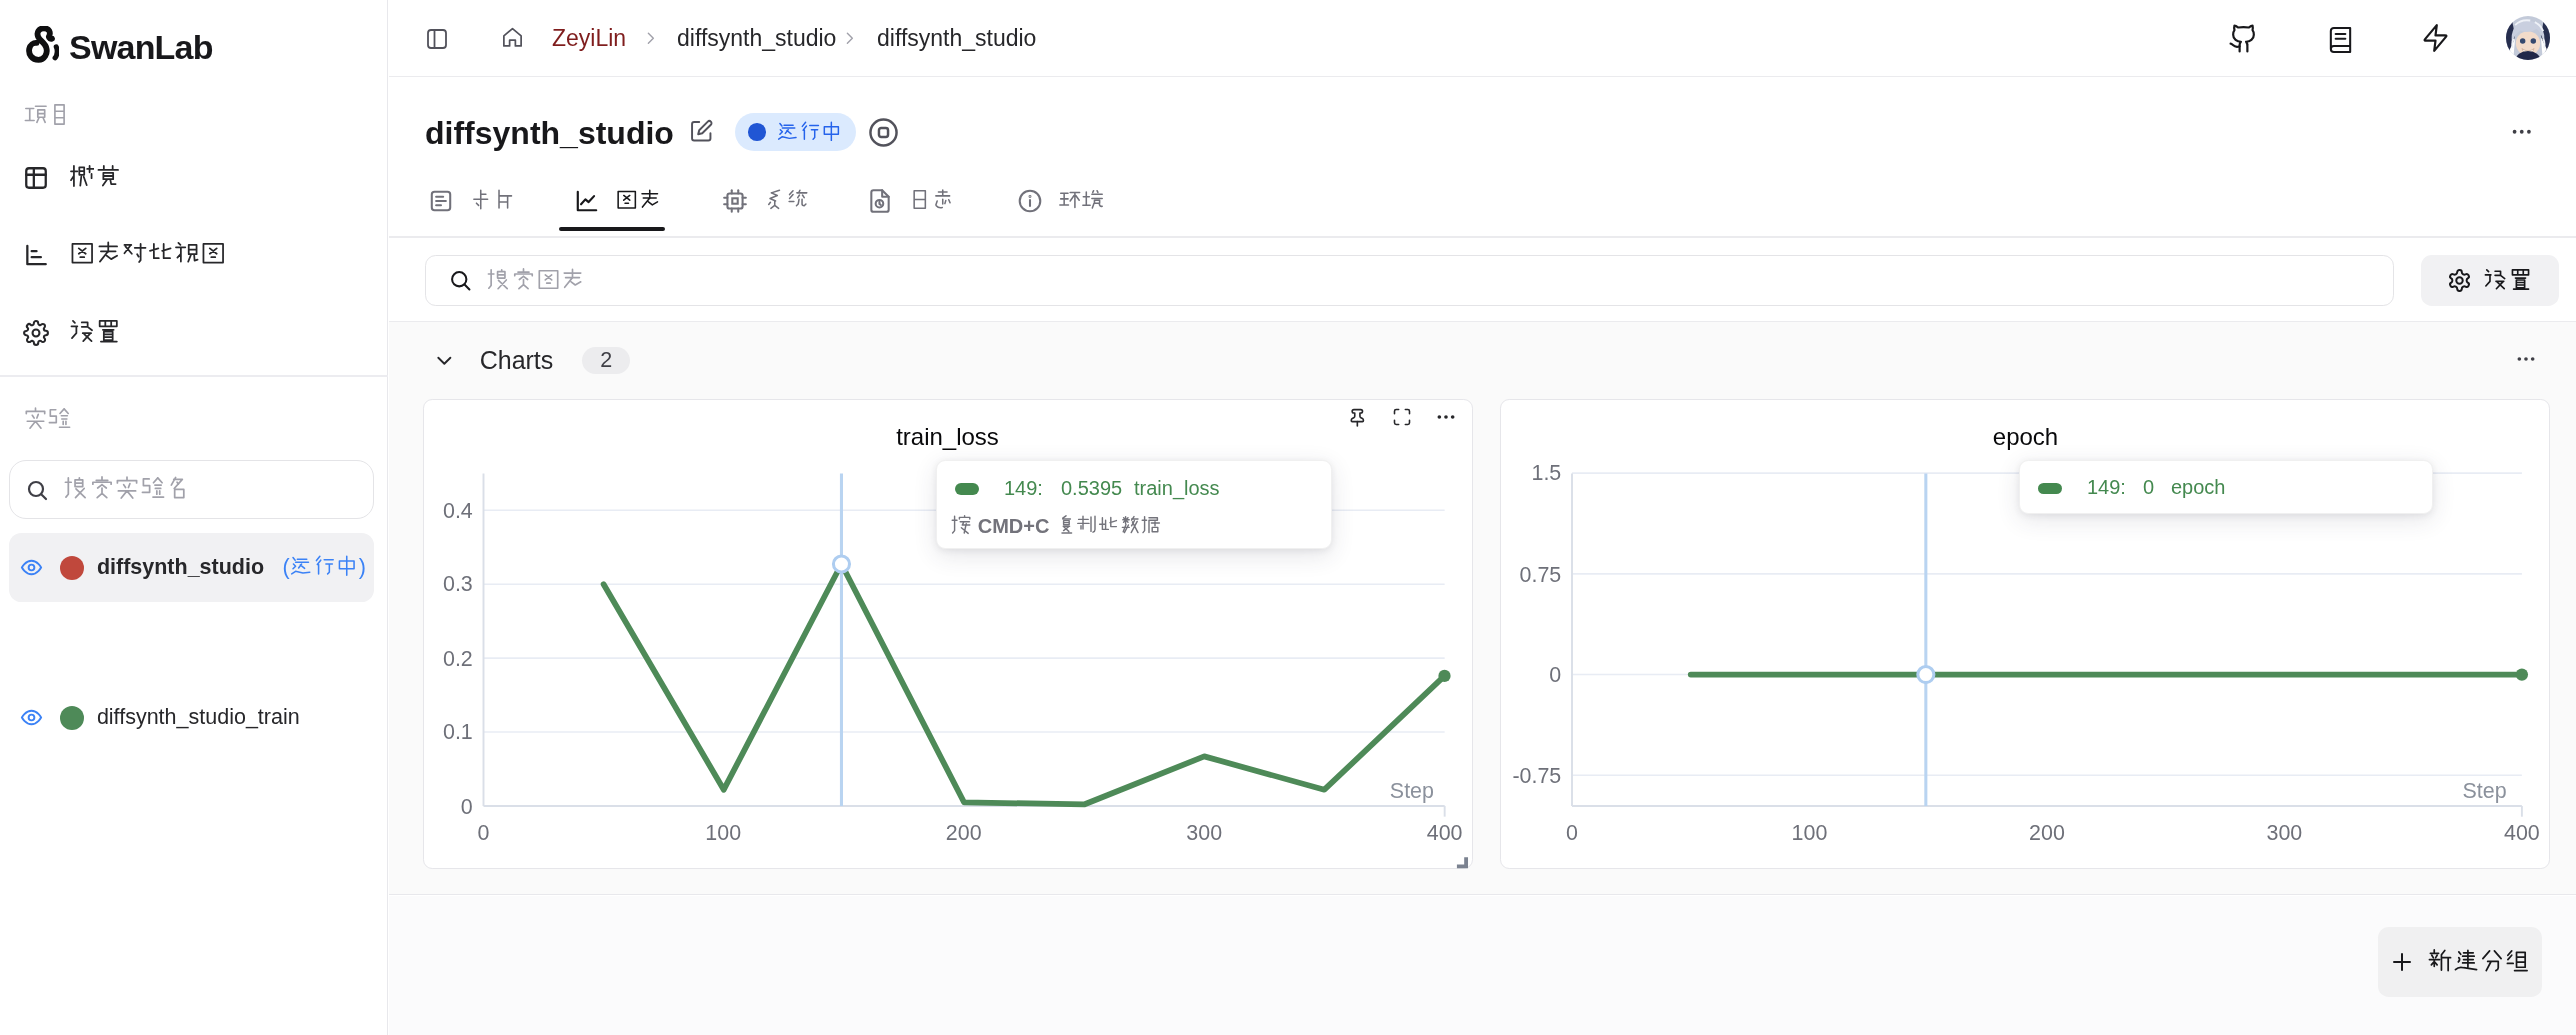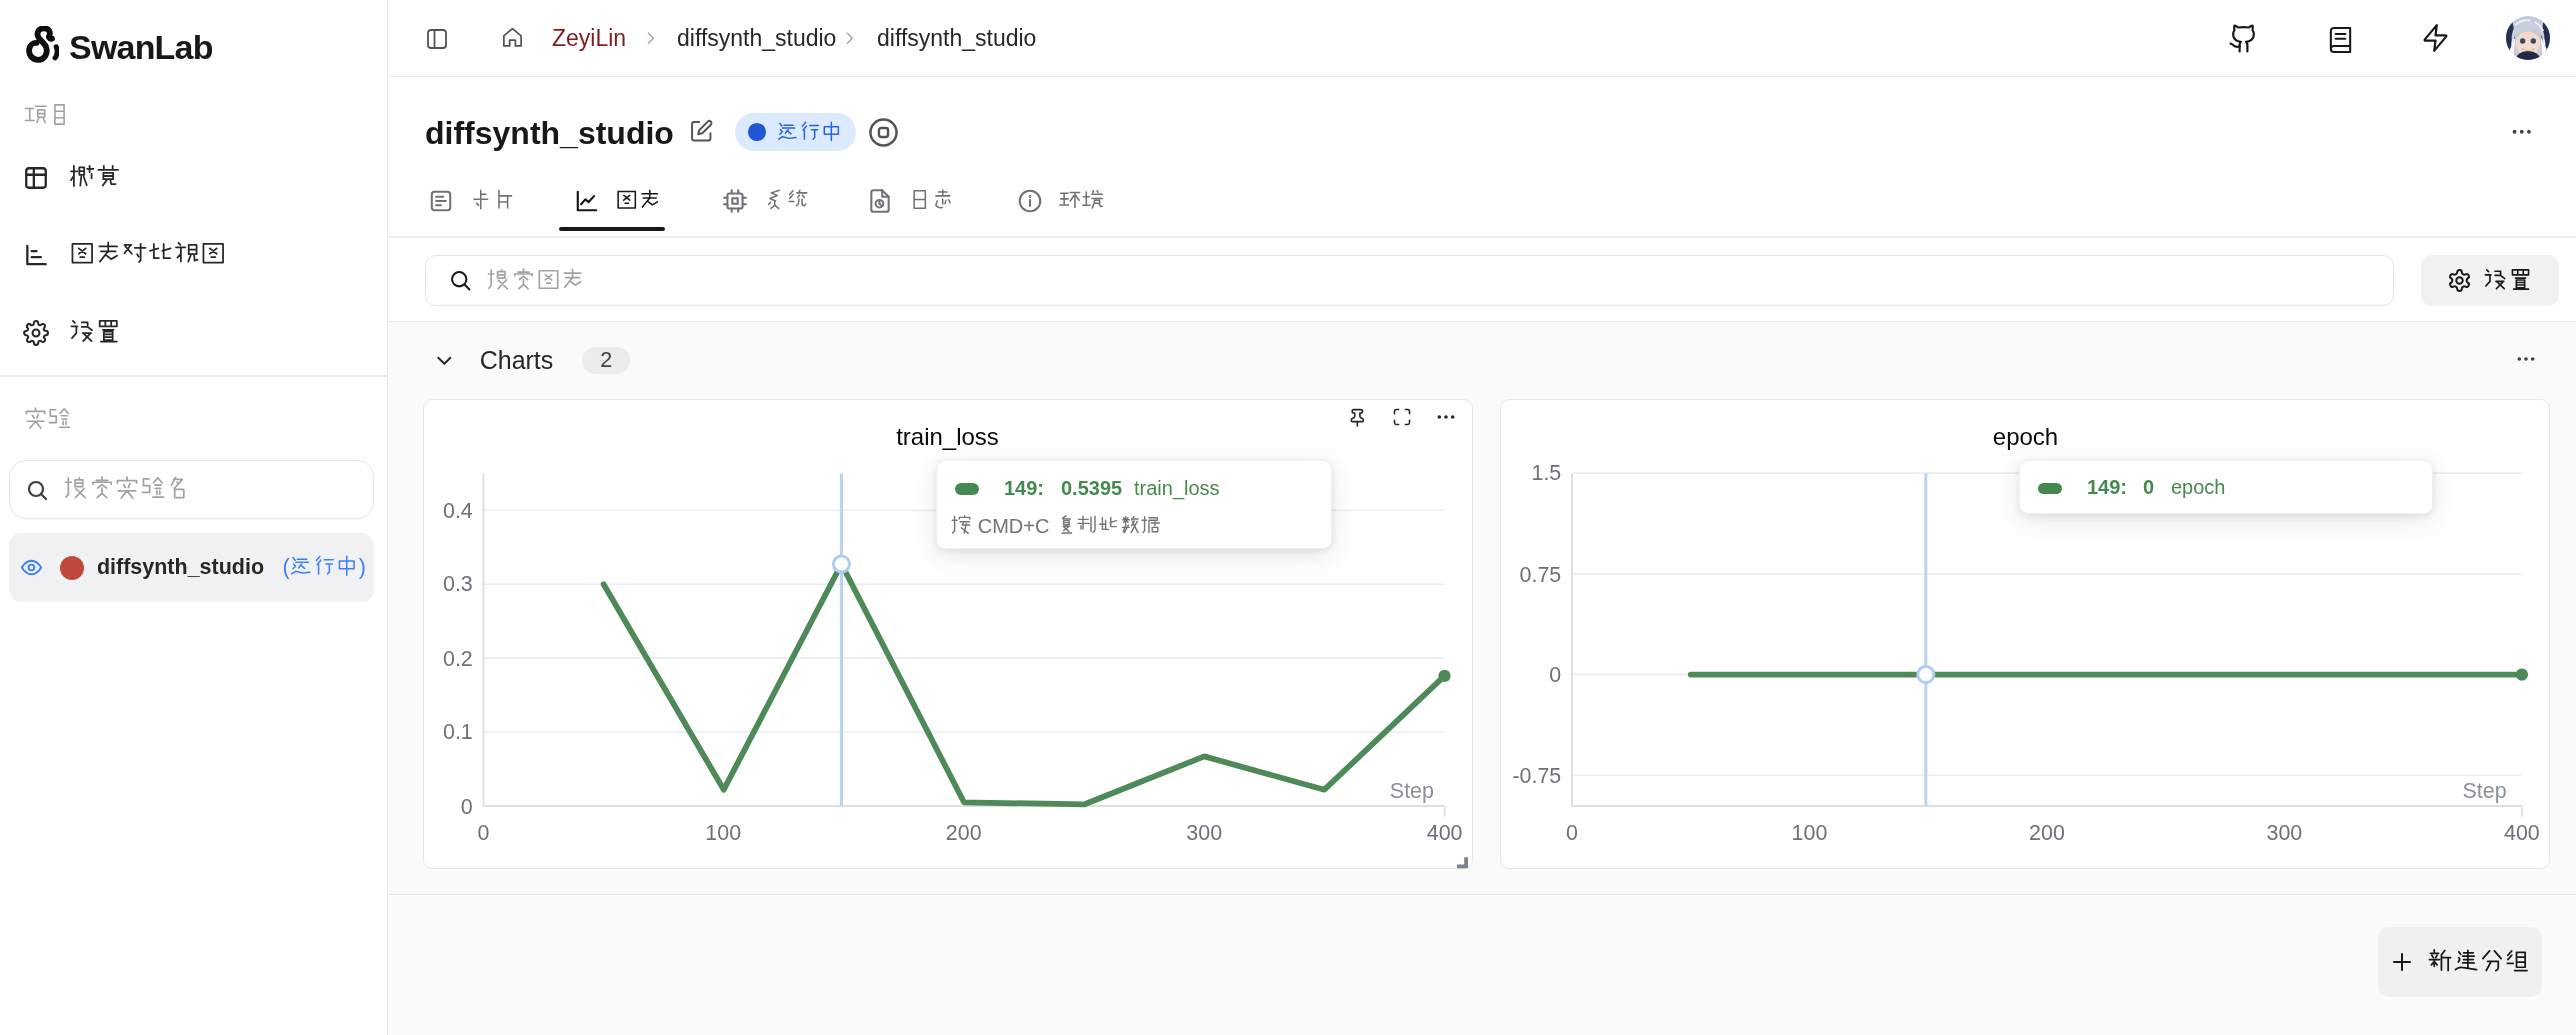--- a/index.html
+++ b/index.html
@@ -34,23 +34,23 @@
 
 #chartzone { position:absolute; left:389px; top:321px; width:2187px; height:574px; background:#fafafa; border-top:1.5px solid #ebebee; border-bottom:1.5px solid #e8e8ec; }
 #bottomzone { position:absolute; left:389px; top:896px; width:2187px; height:139px; background:#fbfbfc; }
 #chartshdr { position:absolute; left:434px; top:346px; display:flex; align-items:center; font-size:25px; color:#27272a; }
 #pill2 { margin-left:29px; width:48px; height:27.6px; background:#ececee; border-radius:13.8px; display:flex; align-items:center; justify-content:center; font-size:21.5px; color:#3f3f46; }
 .card { position:absolute; top:399px; width:1050px; height:470px; background:#fff; border:1.5px solid #e6e6ea; border-radius:9.2px; }
 .ctitle { position:absolute; top:423px; font-size:24px; color:#09090b; text-align:center; }
 .cardicons { position:absolute; left:1347px; top:407px; display:flex; align-items:center; gap:24px; color:#3f3f46; }
 
 .tip { position:absolute; background:#fff; border:0.8px solid #f0f0f0; border-radius:9.2px; box-shadow:0 6.1px 23px rgba(50,50,70,.12), 0 1.5px 6.1px rgba(50,50,70,.08); }
-.tiptx { font-size:20px; color:#44894f; font-weight:bold; line-height:1; }
+.tiptx { font-size:20px; color:#44894f; font-weight:normal; line-height:1; }
 .sw { width:24px; height:11.5px; border-radius:6.1px; background:#44894f; }
-.tiphint { font-size:20px; color:#73737b; font-weight:normal; line-height:1; }
+.tiphint { font-size:20px; color:#73737b; font-weight:bold; line-height:1; }
 
 #newgroup { position:absolute; left:2378px; top:927px; width:164px; height:70px; background:#f0f0f1; border-radius:10.7px; display:flex; align-items:center; justify-content:center; gap:13.8px; font-size:24px; color:#18181b; }
 
 .cj svg { width:1em; height:1em; vertical-align:-0.12em; margin:0 0.035em; }
 .cj svg path { fill:none; stroke:currentColor; stroke-width:7.2; stroke-linecap:round; stroke-linejoin:round; }
 </style>
 </head>
 <body>
 
 <div id="sidebar">
@@ -136,20 +136,28 @@
       </svg>
   <span class="dot" style="background:#c0483c"></span>
   <span class="nm">diffsynth_studio</span>
   <span style="color:#3b82f6;font-weight:normal;font-size:21.5px;margin-left:18.4px">(<span class="cj"><svg viewBox="0 0 100 100">
             <path d="M34 20H78M26 34H86M54 42 40 60M48 46 68 62M14 12 24 24M16 42 26 52 14 64M8 88 26 76 60 84 92 80"></path>
           </svg><svg viewBox="0 0 100 100">
             <path d="M32 6 16 26M36 24 20 44M26 44V88M52 22H94M60 42H90M76 42V80M76 80 68 88"></path>
           </svg><svg viewBox="0 0 100 100">
             <path d="M16 28H84V64H16zM50 6V94"></path>
           </svg></span>)</span>
+ </div>
+ <div class="exprow" style="top:683px">
+  <svg class="eye" viewBox="0 0 24 24" fill="none" stroke="#3b82f6" stroke-width="2" stroke-linecap="round">
+        <path d="M2 12s3.5-7 10-7 10 7 10 7-3.5 7-10 7-10-7-10-7z"></path>
+        <circle cx="12" cy="12" r="3"></circle>
+      </svg>
+  <span class="dot" style="background:#4e8a58"></span>
+  <span class="nm">diffsynth_studio_train</span>
  </div>
 </div>
 
 <div id="topbar"></div>
 <svg class="abs" style="left:425px;top:27px;width:24px;height:24px" viewBox="0 0 24 24" fill="none" stroke="#52525b" stroke-width="1.8">
     <rect x="3" y="3" width="18" height="18" rx="3"></rect>
     <line x1="9.5" y1="3" x2="9.5" y2="21"></line>
   </svg>
 <svg class="abs" style="left:501px;top:25px;width:23px;height:24.5px" viewBox="0 0 24 24" fill="none" stroke="#52525b" stroke-width="1.8" stroke-linejoin="round">
     <path d="M3 10.5 12 3l9 7.5V21h-6v-6h-6v6H3z"></path>

